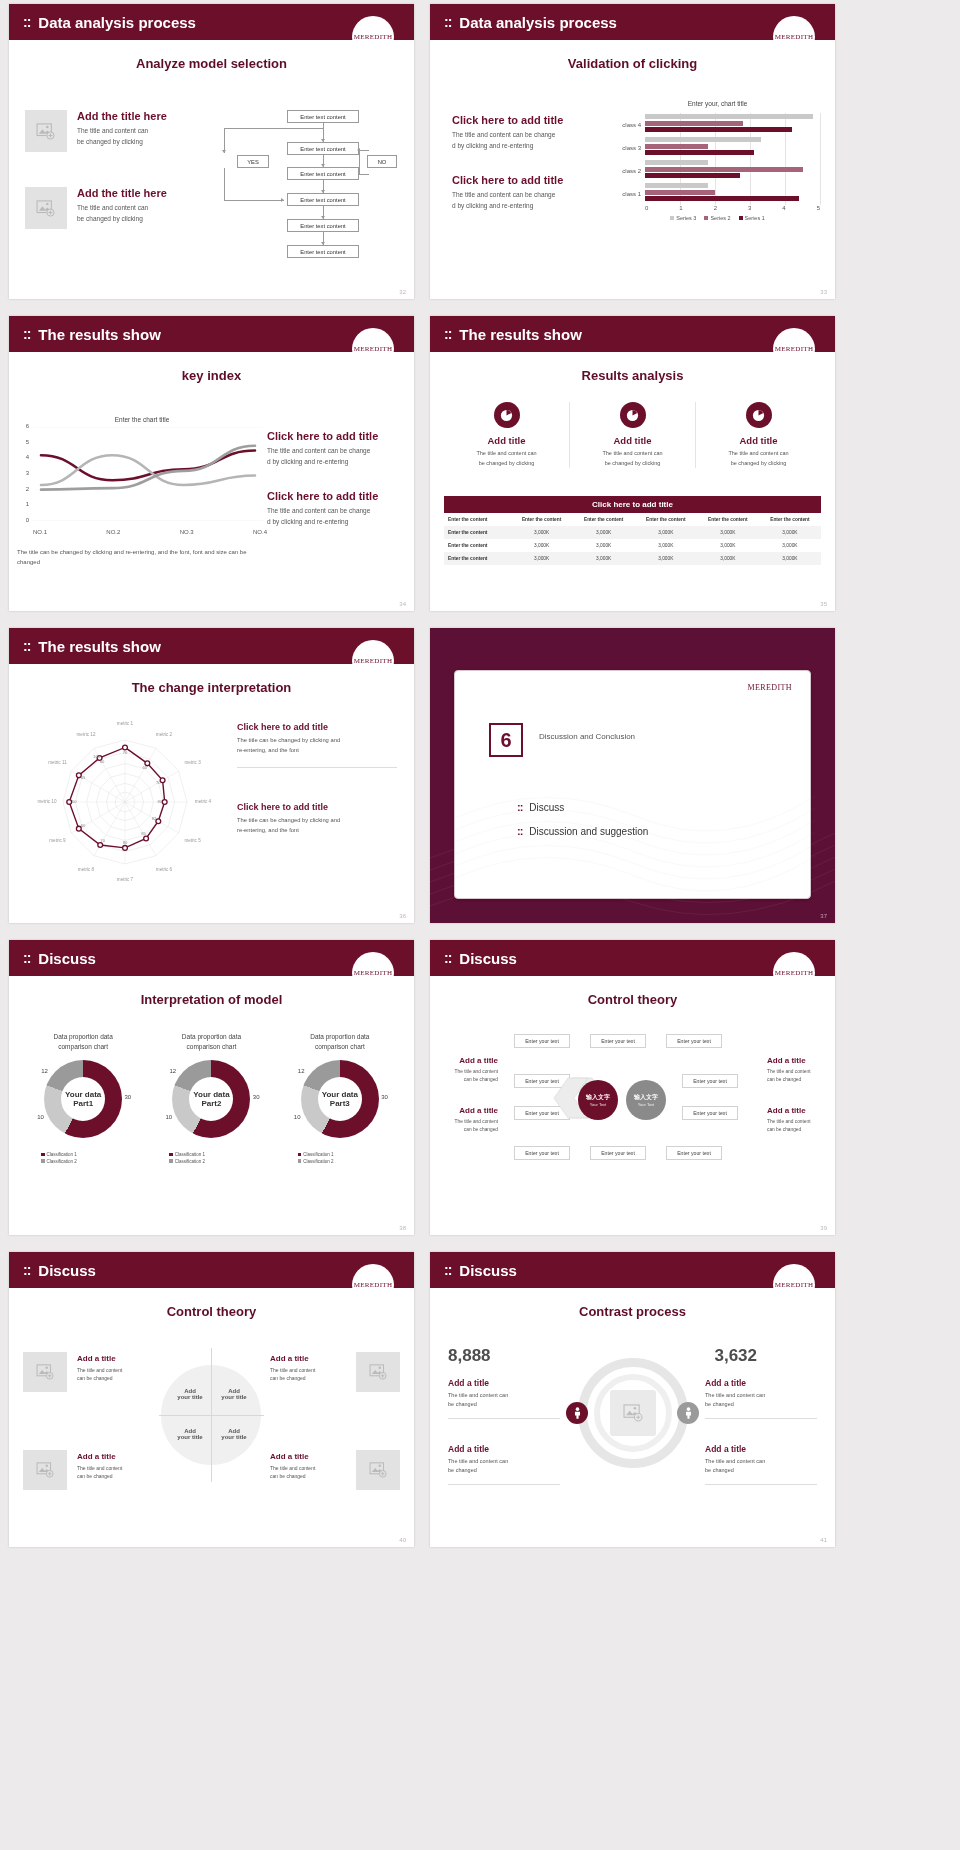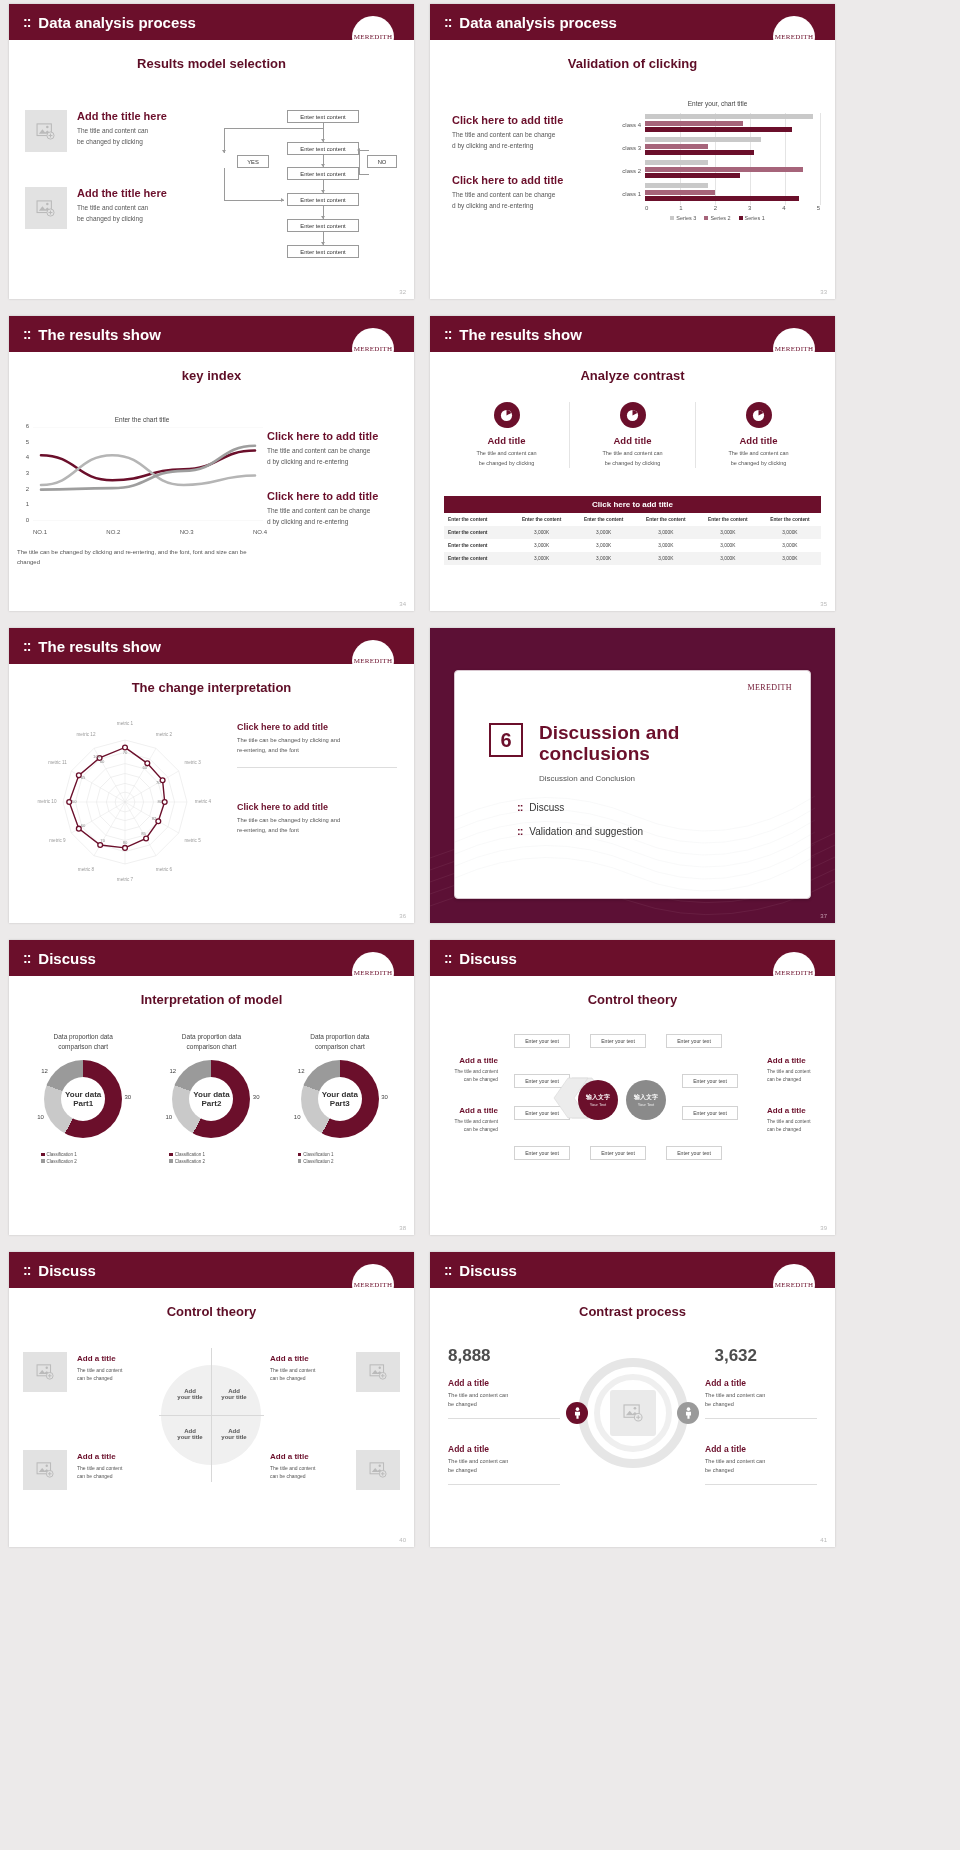--- a/index.html
+++ b/index.html
@@ -121,21 +121,21 @@
 <div class="grid">
 
   <div class="slide">
     <div class="hdr">
       <span class="dots">::</span>
       <span class="ttl">Data analysis process</span>
     </div>
     <div class="badge">
         <span>MEREDITH</span>
       </div>
-    <div class="stitle">Results model selection</div>
+    <div class="stitle">Analyze model selection</div>
     <div class="bodyarea">
 
       <div style="position:absolute;left:16px;top:48px;display:flex;gap:10px;">
         <div class="imgph" style="width:42px;height:42px">
           <svg width="20" height="17" viewBox="0 0 22 19">
               <rect x="1" y="1" width="16" height="13" fill="none" stroke="#8a8a8a" stroke-width="1.2"></rect>
               <path d="M3 12 l4-5 3 3.5 2.5-2 4 3.5z" fill="#8a8a8a"></path>
               <circle cx="12.5" cy="4.5" r="1.4" fill="#8a8a8a"></circle>
               <circle cx="16" cy="14" r="4" fill="#e2e2e2" stroke="#8a8a8a" stroke-width="1.1"></circle>
               <path d="M16 11.8v4.4M13.8 14h4.4" stroke="#8a8a8a" stroke-width="1.1"></path>
@@ -337,21 +337,21 @@
   </div>
 
   <div class="slide">
     <div class="hdr">
       <span class="dots">::</span>
       <span class="ttl">The results show</span>
     </div>
     <div class="badge">
         <span>MEREDITH</span>
       </div>
-    <div class="stitle">Analyze contrast</div>
+    <div class="stitle">Results analysis</div>
     <div class="bodyarea">
       <div class="col3" style="position:absolute;left:14px;right:14px;top:28px">
         <div>
           <div class="circ-ico">
             <svg width="13" height="13" viewBox="0 0 14 14">
                 <circle cx="7" cy="7" r="6" fill="#fff"></circle>
                 <path d="M7 7 L7 1 A6 6 0 0 1 12.2 4.2 Z" fill="#6b0f2b"></path>
               </svg>
           </div>
           <div style="font-size:9.5px;font-weight:700;color:#6b0f2b;margin-top:7px">Add title</div>
@@ -527,32 +527,31 @@
           <path d="M0 174 Q90 134 180 172 T360 152"></path>
           <path d="M0 186 Q90 146 180 184 T360 164"></path>
           <path d="M0 198 Q90 158 180 196 T360 176"></path>
           <path d="M0 210 Q90 170 180 208 T360 188"></path>
         </g>
       </svg>
       <div style="position:absolute;right:18px;top:12px;font-family:'Liberation Serif',serif;font-size:8px;color:#6b0f2b;letter-spacing:.4px">MEREDITH</div>
       <div style="position:absolute;left:34px;top:52px;display:flex;gap:16px;align-items:flex-start">
         <div class="numbox">6</div>
         <div>
-          <div style="font-size:19px;font-weight:700;color:#6b0f2b;line-height:1.1;max-width:180px">Discussion and conclusions</div>
           <div style="font-size:8px;color:#555;margin-top:9px">Discussion and Conclusion</div>
         </div>
       </div>
       <div style="position:absolute;left:62px;top:130px">
         <div style="display:flex;align-items:center;gap:7px;margin-bottom:12px">
           <span style="color:#6b0f2b;font-weight:700;font-size:11px;letter-spacing:-1px">::</span>
           <span style="font-size:10px;color:#333">Discuss</span>
         </div>
         <div style="display:flex;align-items:center;gap:7px">
           <span style="color:#6b0f2b;font-weight:700;font-size:11px;letter-spacing:-1px">::</span>
-          <span style="font-size:10px;color:#333">Validation and suggestion</span>
+          <span style="font-size:10px;color:#333">Discussion and suggestion</span>
         </div>
       </div>
     </div>
     <div class="pg" style="color:#c39bae">37</div>
   </div>
 
   <div class="slide">
     <div class="hdr">
       <span class="dots">::</span>
       <span class="ttl">Discuss</span>

